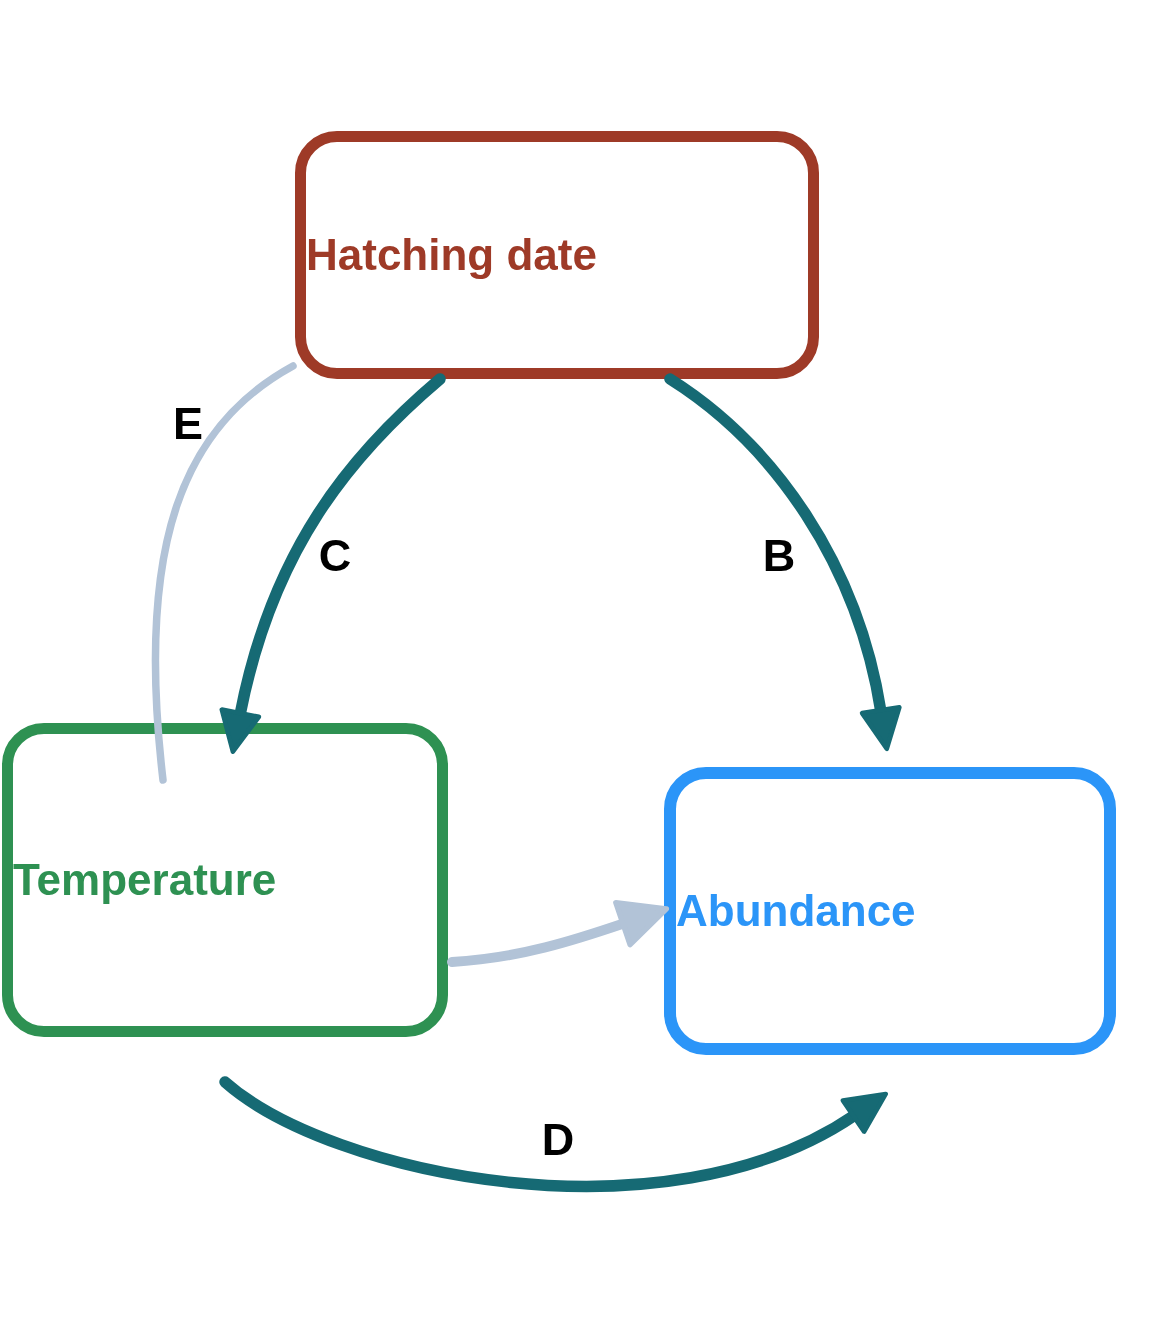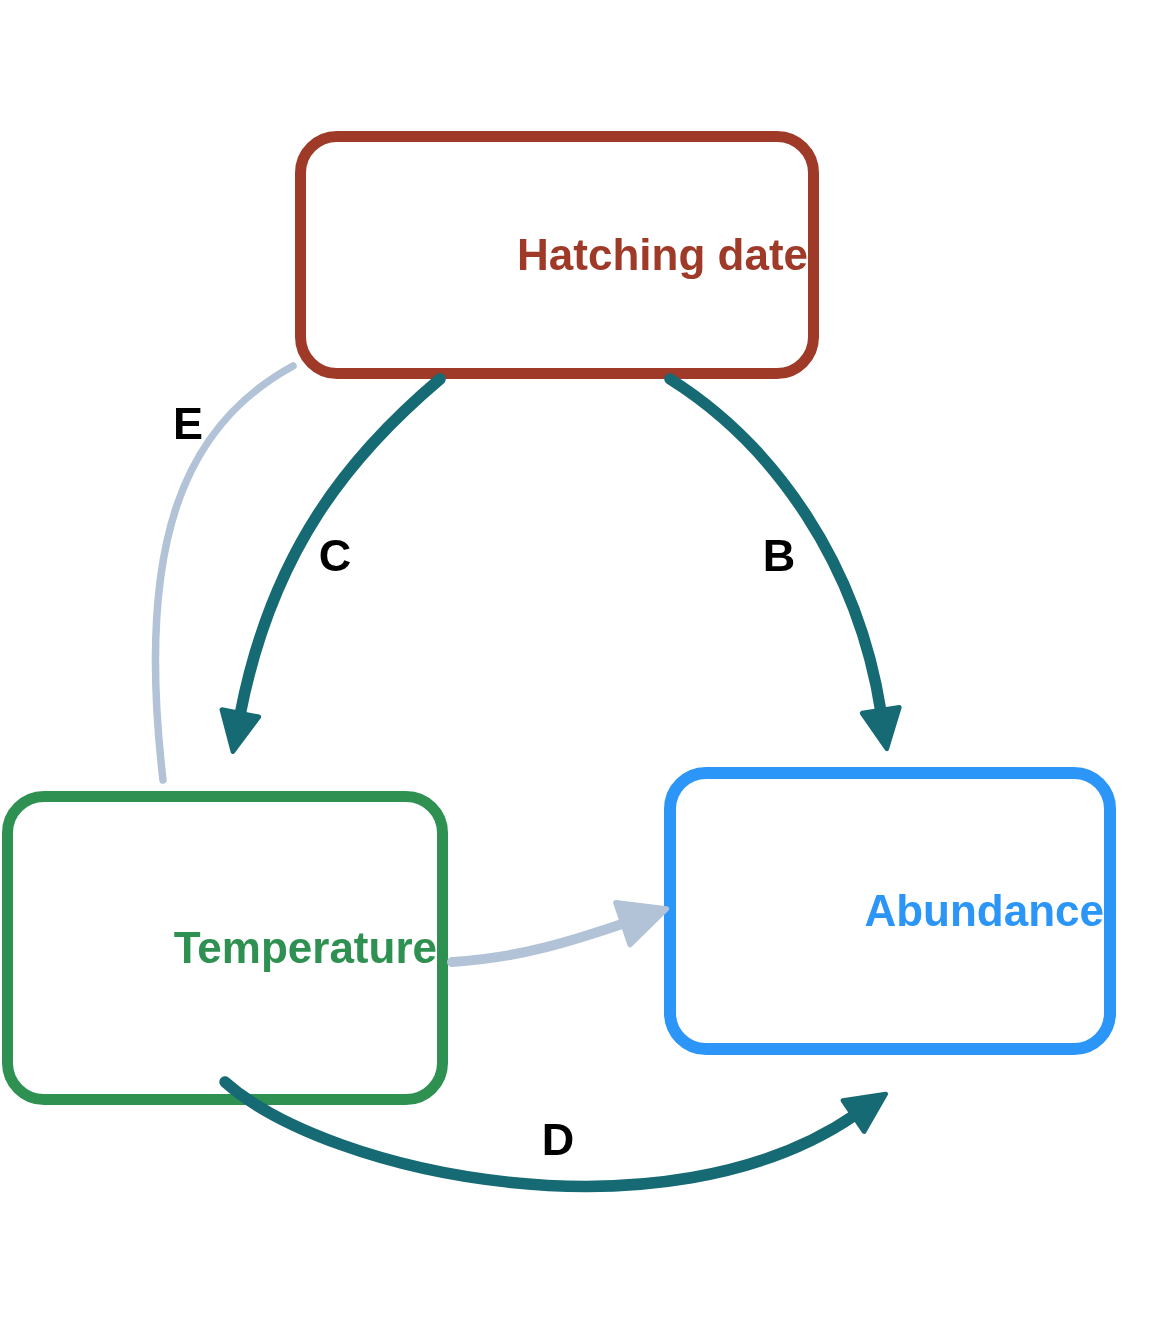--- a/index.html
+++ b/index.html
@@ -8,34 +8,34 @@
     width:1152px;height:1344px;
     background:#ffffff;
     overflow:hidden;
     font-family:"Liberation Sans", sans-serif;
   }
   .node{
     position:absolute;
     box-sizing:border-box;
     background:#ffffff;
     border-radius:42px;
-    display:flex;align-items:center;justify-content:flex-end;
+    display:flex;align-items:center;justify-content:flex-start;
     z-index:1;
   }
   .node .node-label{
     font-weight:bold;
     font-size:44px;
     letter-spacing:0px;
   }
   #node-hatching{
     left:295px;top:131px;width:524px;height:248px;
     border:11px solid #9E3A27;color:#9E3A27;
   }
   #node-temperature{
-    left:2px;top:791px;width:446px;height:314px;
+    left:2px;top:723px;width:446px;height:314px;
     border:11px solid #2E9152;color:#2E9152;
   }
   #node-abundance{
     left:664px;top:767px;width:452px;height:288px;
     border:12px solid #2B95F8;color:#2B95F8;
   }
   svg.edges{
     position:absolute;left:0;top:0;
     z-index:2;
     pointer-events:none;

